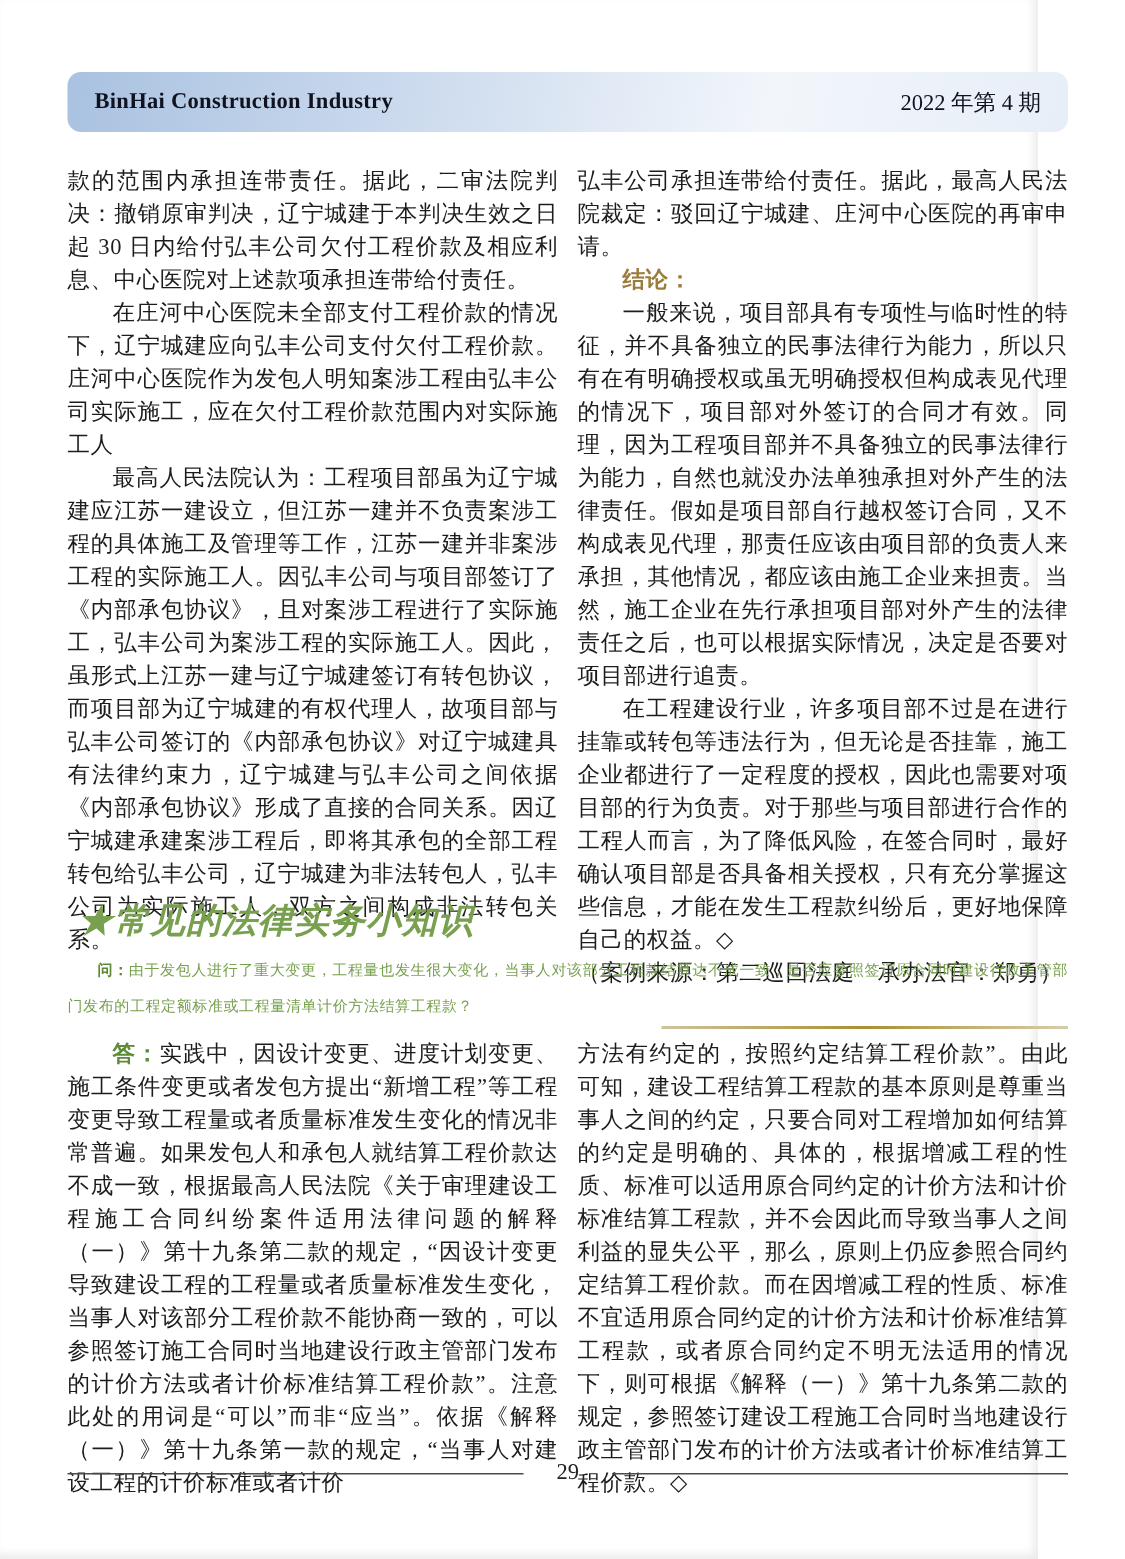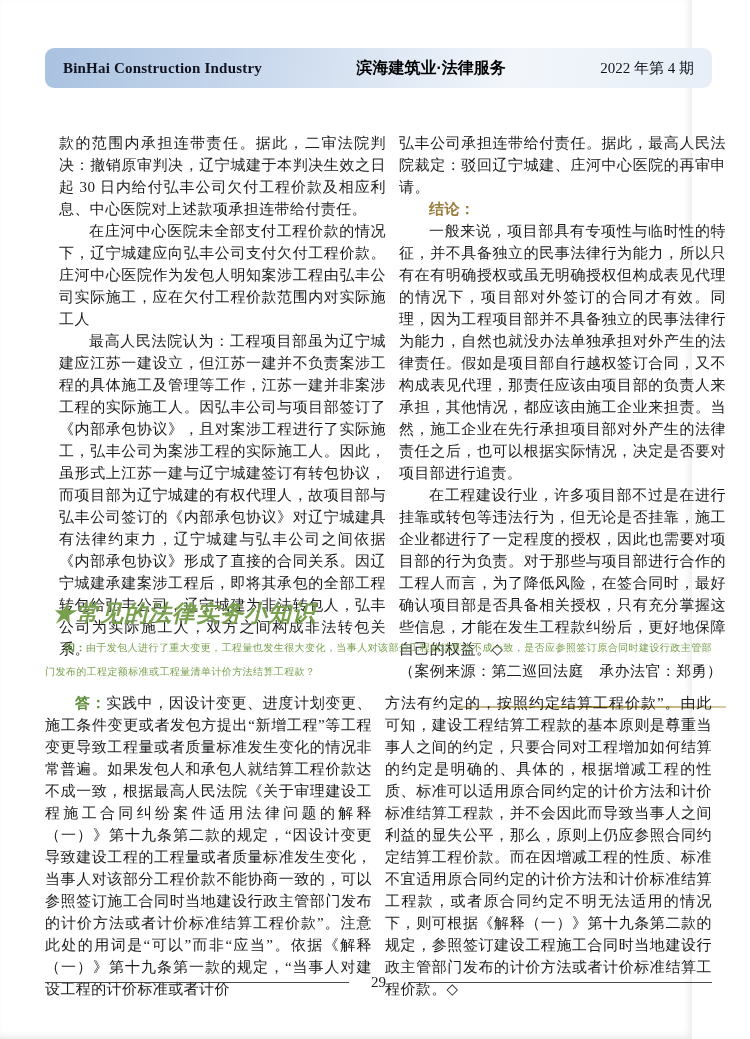--- a/index.html
+++ b/index.html
@@ -23,22 +23,22 @@
     border-radius:9px;
     background:linear-gradient(100deg,#a9c2e0 0%,#c7d7ec 30%,#f2f6fb 70%,#e7eef7 100%);
     display:flex;align-items:center;justify-content:space-between;
     padding:0 18px;box-sizing:border-box;
   }
   .hdr-en{font-weight:bold;font-size:15px;color:#10131f;letter-spacing:.2px;}
   .hdr-cn{font-family:"Liberation Sans","DejaVu Sans",sans-serif;font-weight:bold;font-size:16px;color:#000;}
   .hdr-issue{font-size:15px;color:#10131f;}
   
   .cols{
-    position:absolute;left:45px;top:132px;width:667px;
-    display:flex;gap:13px;margin-left:14px;
+    position:absolute;left:45px;top:110px;width:667px;
+    display:flex;gap:13px;
   }
   .col{flex:1 1 0;min-width:0;}
   .col p{
     margin:0;
     font-size:15px;line-height:22px;
     text-align:justify;
     letter-spacing:.4px;
   }
   .indent{text-indent:2em;}
   .conclusion{font-weight:bold;color:#9c7c3c;text-indent:2em;}
@@ -81,21 +81,20 @@
     padding:0 22px;font-size:15px;color:#222;line-height:20px;
   }
 </style>
 </head>
 <body>
 
 <div class="page">
 
   <div class="header-bar">
     <span class="hdr-en">BinHai Construction Industry</span>
-    <span class="hdr-cn">滨海建筑业·法律服务</span>
     <span class="hdr-issue">2022 年第 4 期</span>
   </div>
 
   <div class="cols">
     <div class="col">
       <p>款的范围内承担连带责任。据此，二审法院判决：撤销原审判决，辽宁城建于本判决生效之日起 30 日内给付弘丰公司欠付工程价款及相应利息、中心医院对上述款项承担连带给付责任。</p>
       <p class="indent">在庄河中心医院未全部支付工程价款的情况下，辽宁城建应向弘丰公司支付欠付工程价款。庄河中心医院作为发包人明知案涉工程由弘丰公司实际施工，应在欠付工程价款范围内对实际施工人</p>
       <p class="indent">最高人民法院认为：工程项目部虽为辽宁城建应江苏一建设立，但江苏一建并不负责案涉工程的具体施工及管理等工作，江苏一建并非案涉工程的实际施工人。因弘丰公司与项目部签订了《内部承包协议》，且对案涉工程进行了实际施工，弘丰公司为案涉工程的实际施工人。因此，虽形式上江苏一建与辽宁城建签订有转包协议，而项目部为辽宁城建的有权代理人，故项目部与弘丰公司签订的《内部承包协议》对辽宁城建具有法律约束力，辽宁城建与弘丰公司之间依据《内部承包协议》形成了直接的合同关系。因辽宁城建承建案涉工程后，即将其承包的全部工程转包给弘丰公司，辽宁城建为非法转包人，弘丰公司为实际施工人，双方之间构成非法转包关系。</p>
     </div>
     <div class="col">

